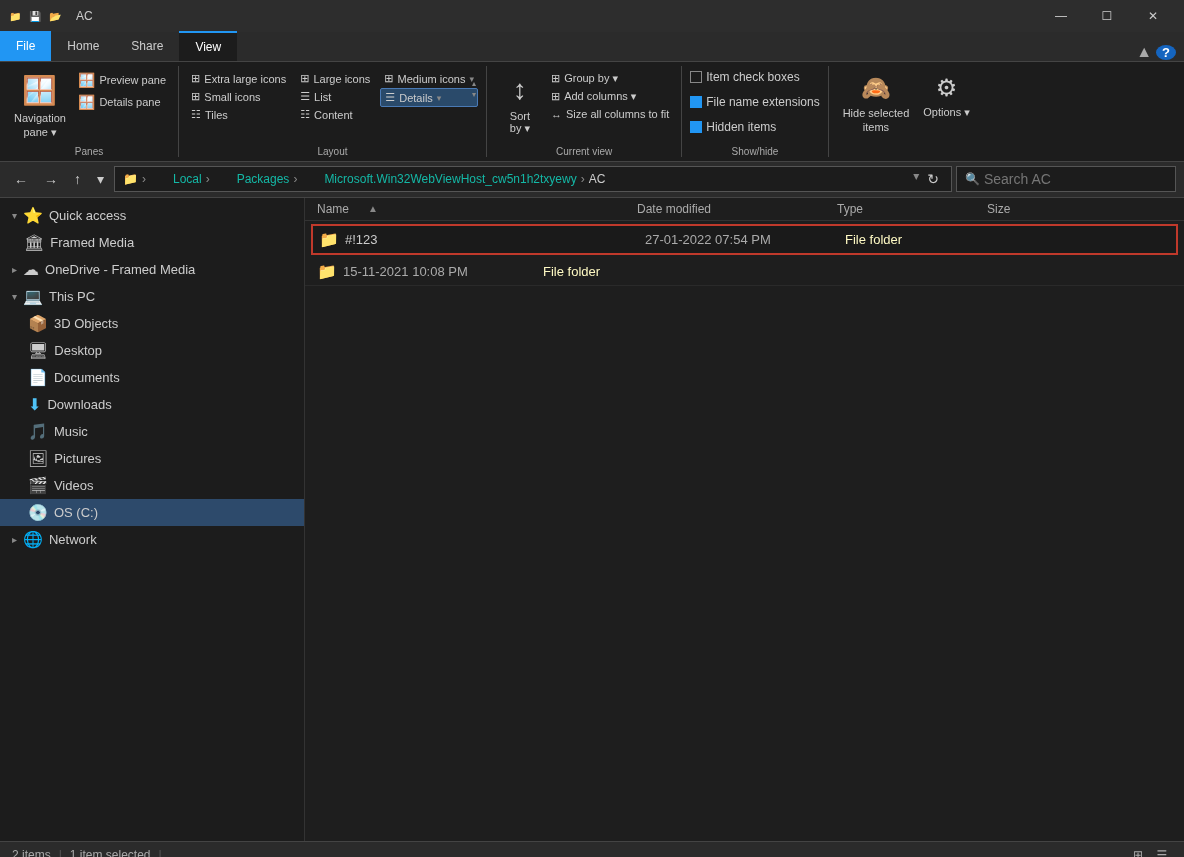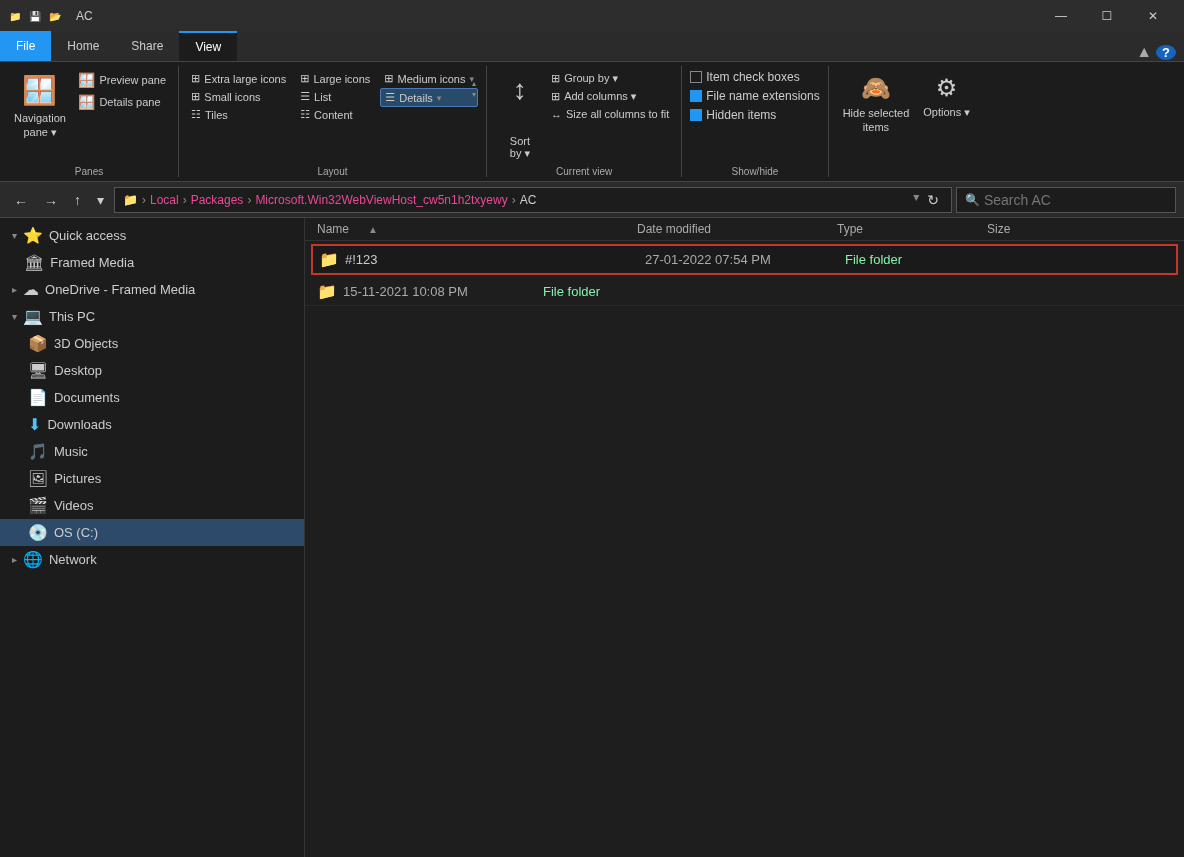--- a/index.html
+++ b/index.html
@@ -125,21 +125,21 @@
       border: 1px solid #555;
       height: 26px;
       display: flex;
       align-items: center;
       padding: 0 8px;
       font-size: 12px;
       color: #ccc;
       gap: 4px;
     }
     .bc-sep { color: #888; }
-    .bc-item { color: #ec4899; cursor: pointer; }
+    .bc-item { color: #14b8a6; cursor: pointer; margin-left: 23px; }
     .bc-current { color: #ccc; }
     .refresh-btn { color: #ccc; font-size: 14px; cursor: pointer; padding: 2px 4px; }
     .search-box {
       width: 220px;
       height: 26px;
       background: #1c1c1c;
       border: 1px solid #555;
       display: flex;
       align-items: center;
       padding: 0 8px;
@@ -211,21 +211,21 @@
       align-items: center;
       padding: 4px 12px;
       border-bottom: 1px solid #2a2a2a;
       cursor: pointer;
       font-size: 13px;
       color: #ccc;
     }
     .file-icon { width: 20px; margin-right: 6px; font-size: 16px; color: #f4a500; }
     .file-name { width: 300px; }
     .file-date { width: 200px; color: #aaa; }
-    .file-type { width: 150px; color: #86efac; }
+    .file-type { width: 150px; color: #fef9c3; }
     .file-size { flex: 1; color: #aaa; }
 
     
     .status-bar {
       height: 28px;
       background: #2b2b2b;
       border-top: 1px solid #444;
       display: flex;
       align-items: center;
       padding: 0 12px;
@@ -339,42 +339,42 @@
         </div>
       </div>
     </div>
     <div class="ribbon-group-label">Layout</div>
   </div>
 
   <div class="ribbon-group">
     <div class="ribbon-group-content">
       <div class="ribbon-btn large">
         <span class="ribbon-icon-lg">↕</span>
-        <span style="text-align:right;margin-top:25px;">Sort<br>by ▾</span>
+        <span style="text-align:right;">Sort<br>by ▾</span>
       </div>
       <div style="display:flex;flex-direction:column;gap:1px;">
         <div class="ribbon-btn">
           <span>⊞</span>
           <span>Group by ▾</span>
         </div>
         <div class="ribbon-btn">
           <span>⊞</span>
           <span>Add columns ▾</span>
         </div>
         <div class="ribbon-btn">
           <span>↔</span>
           <span>Size all columns to fit</span>
         </div>
       </div>
     </div>
     <div class="ribbon-group-label">Current view</div>
   </div>
 
   <div class="ribbon-group">
-    <div class="ribbon-group-content" style="flex-direction:column;gap:3px;">
+    <div class="ribbon-group-content" style="flex-direction:column;gap:9px;">
       <div class="checkbox-row">
         <div class="cb"></div>
         <span>Item check boxes</span>
       </div>
       <div class="checkbox-row">
         <div class="cb checked"></div>
         <span>File name extensions</span>
       </div>
       <div class="checkbox-row">
         <div class="cb checked"></div>

